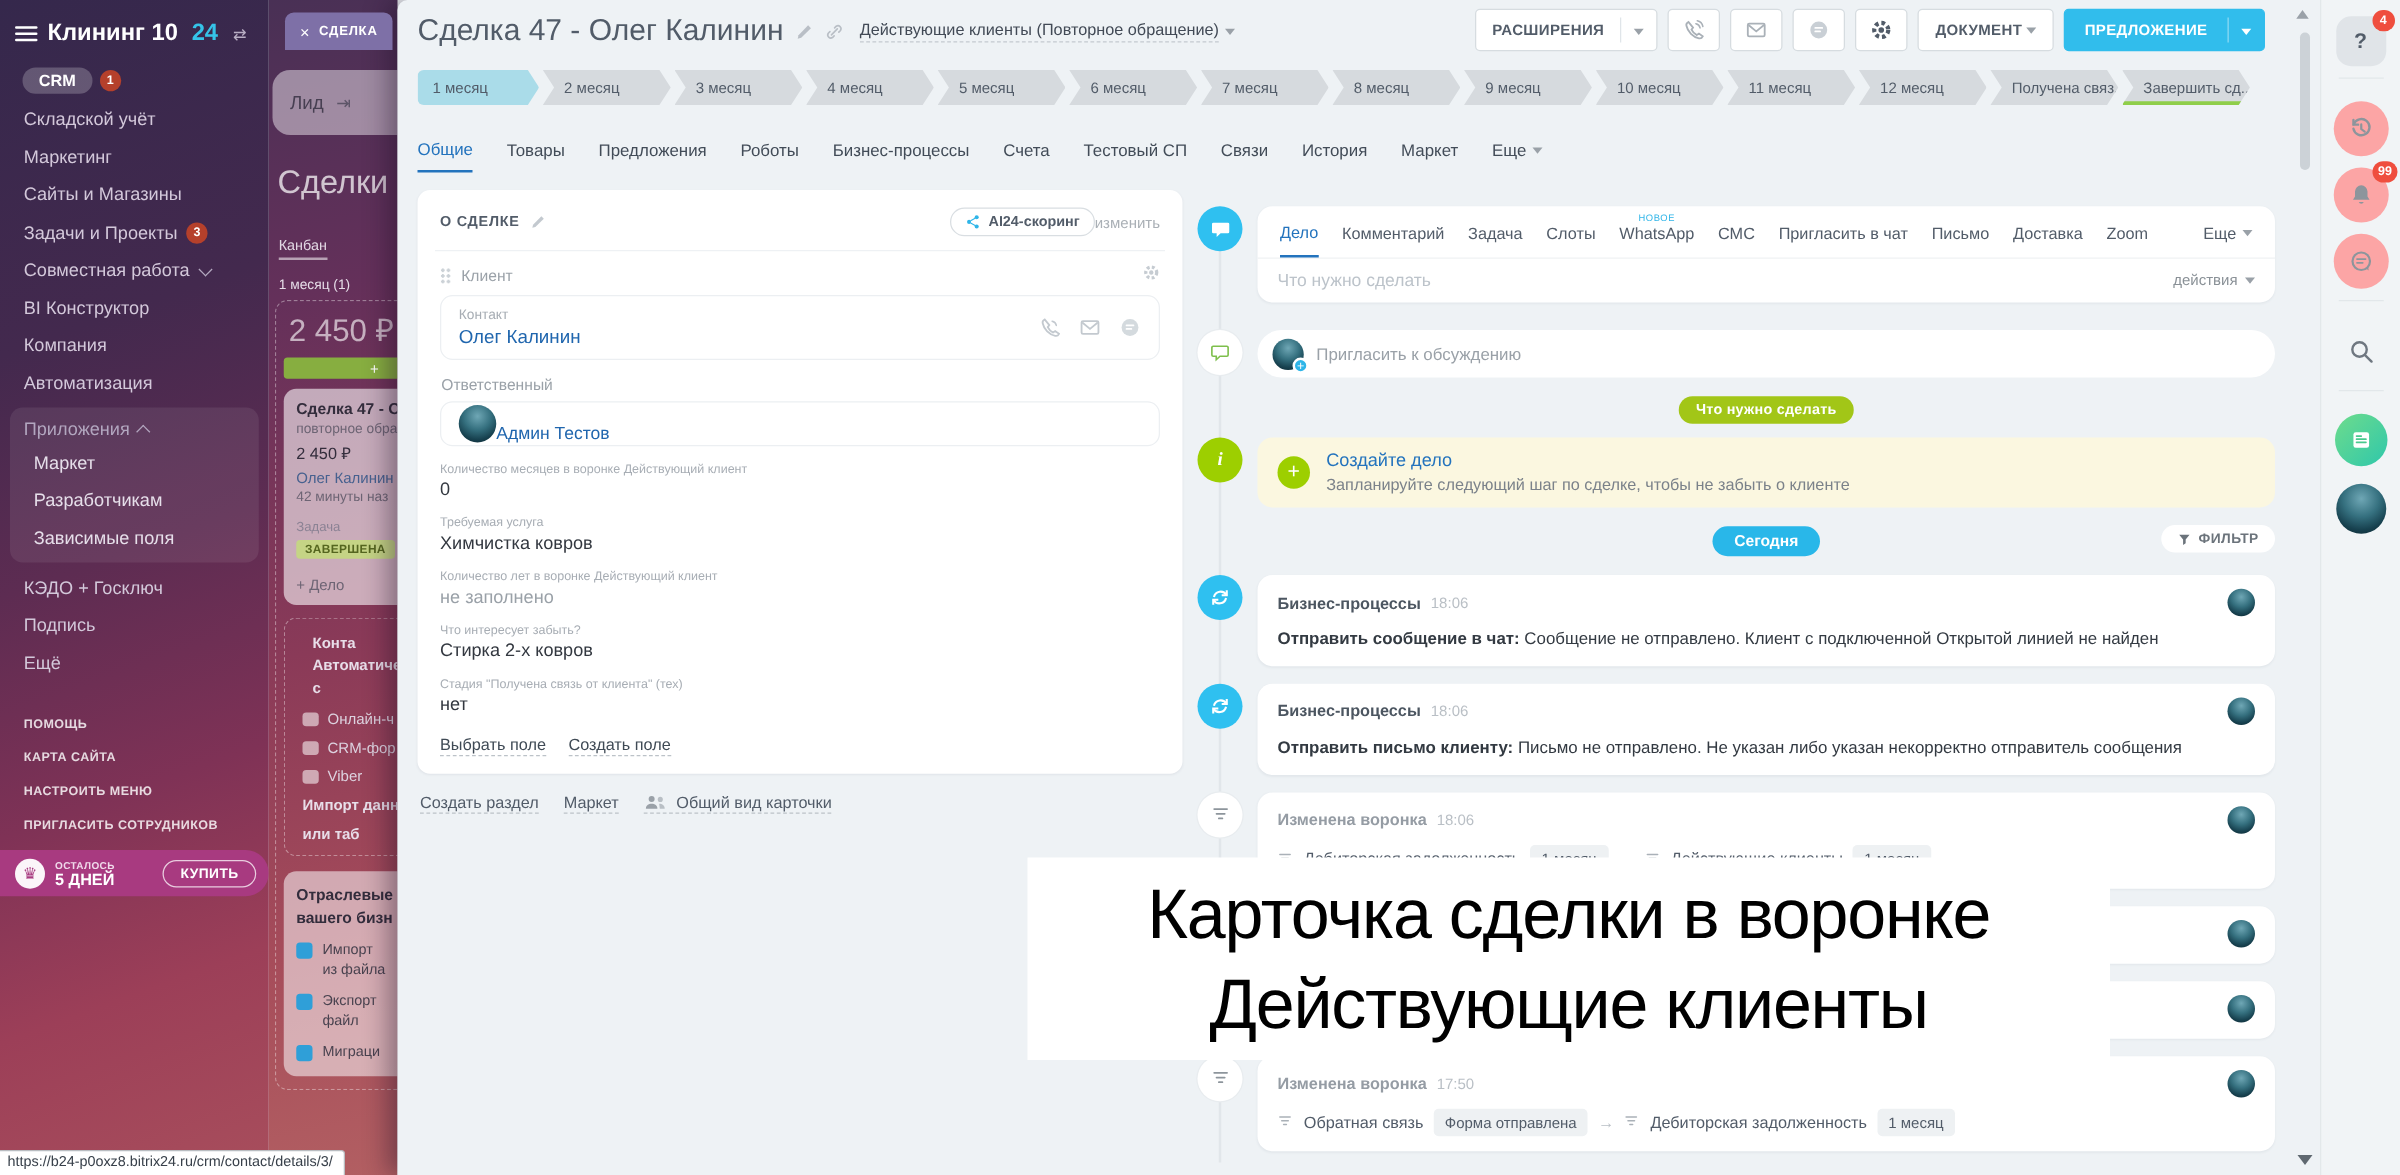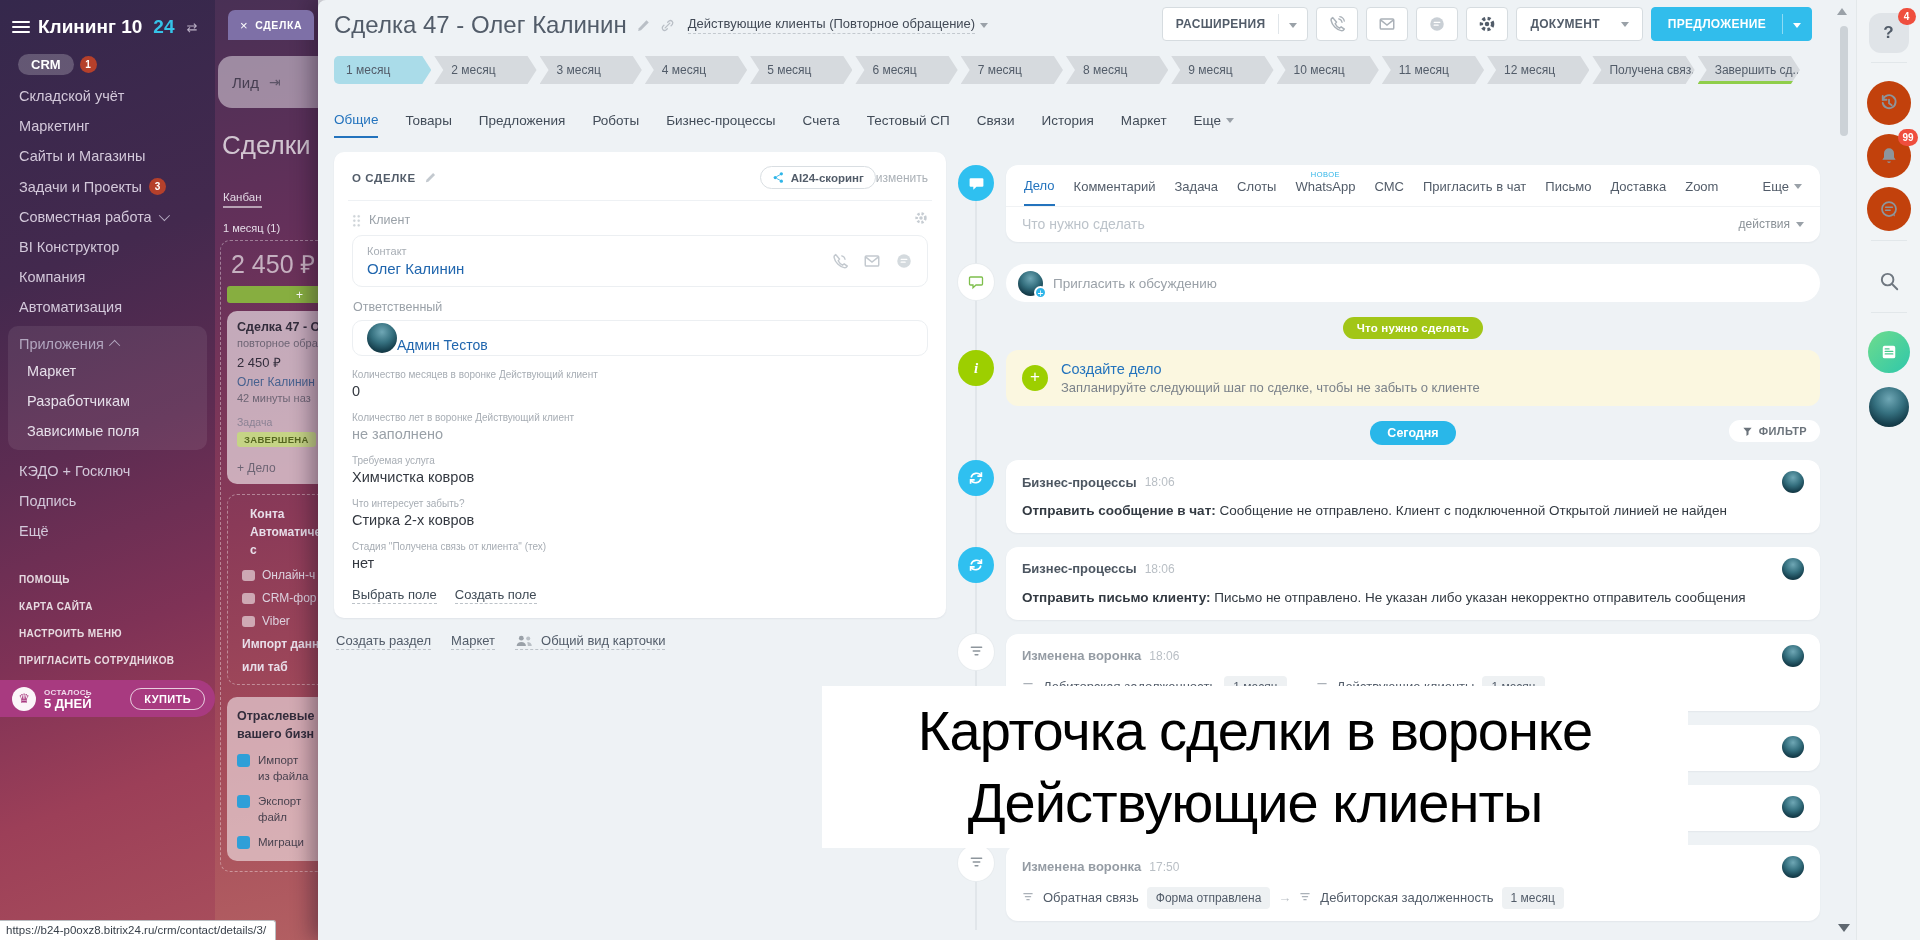--- a/index.html
+++ b/index.html
@@ -85,21 +85,21 @@
   .pipe-sel{display:flex;align-items:center;gap:5px;margin-left:4px;cursor:pointer}
   .pipe-lbl{font-size:13px;color:#424a56;border-bottom:1px dashed #c3c9cf;padding-bottom:2px;white-space:nowrap}
   .car{display:inline-block;width:0;height:0;border-left:4px solid transparent;border-right:4px solid transparent;border-top:5px solid #9aa1a8}
   .sl-actions{position:absolute;top:7px;right:44px;display:flex;align-items:center;gap:8px}
   .btn{height:34px;background:#fff;border:1px solid #d6dce0;border-radius:4px;display:flex;align-items:center;
     font-size:12px;font-weight:bold;color:#525c69;letter-spacing:.3px;cursor:pointer}
   .btn.split .lbl{padding:0 13px}
   .btn.split .dv{width:1px;height:20px;background:#e0e5e9}
   .btn.split .cw{padding:0 10px}
   .btn.icon{width:42px;justify-content:center}
-  .btn.doc{padding:0 13px;gap:21px}
+  .btn.doc{padding:0 13px;gap:3px}
   .btn.blue{background:#31bdec;border-color:#31bdec;color:#fff}
   .btn.blue .dv{background:rgba(255,255,255,.45)}
   .btn.blue .lbl{padding:0 16px}
   .gico{width:18px;height:18px}
 
   
   .stage-bar{position:absolute;left:16px;top:56px;right:56px;height:28px;display:flex;gap:3px}
   .stage{flex:1;background:#d6dade;color:#525c69;font-size:12px;line-height:28px;padding-left:17px;white-space:nowrap;
     overflow:hidden;cursor:pointer;
     clip-path:polygon(0 0,calc(100% - 9px) 0,100% 50%,calc(100% - 9px) 100%,0 100%,9px 50%)}
@@ -204,21 +204,21 @@
   .overlay{position:absolute;left:822px;top:686px;width:866px;height:162px;background:#fff;z-index:40;
     display:flex;flex-direction:column;align-items:center;justify-content:center;text-align:center}
   .overlay div{font-size:56px;color:#000;line-height:1.28;letter-spacing:-1px;white-space:nowrap}
 
   
   .rail{position:absolute;right:0;top:0;width:64px;height:940px;background:#f1f4f6;border-left:1px solid #e3e8ea;z-index:10;
     display:flex;flex-direction:column;align-items:center}
   .rail .sep{width:36px;height:1px;background:#e2e7ea;margin:9px 0}
   .r-help{margin-top:13px;width:40px;height:40px;border-radius:12px;background:#e0e4e8;color:#525c69;font-weight:bold;font-size:17px;
     display:flex;align-items:center;justify-content:center;position:relative;cursor:pointer}
-  .r-circ{width:44px;height:44px;border-radius:50%;background:#c2410c;display:flex;align-items:center;justify-content:center;
+  .r-circ{width:44px;height:44px;border-radius:50%;background:#fca5a5;display:flex;align-items:center;justify-content:center;
     position:relative;margin-top:9px;cursor:pointer}
   .r-plain{margin-top:9px;width:44px;height:44px;display:flex;align-items:center;justify-content:center;cursor:pointer}
   .r-green{margin-top:9px;width:42px;height:42px;border-radius:50%;background:linear-gradient(135deg,#6edc8c,#2fc7ab);
     display:flex;align-items:center;justify-content:center;cursor:pointer}
   .r-av{margin-top:14px;width:40px;height:40px;cursor:pointer}
   .nbadge{position:absolute;top:-5px;right:-7px;background:#ef4e3e;color:#fff;font-size:10px;font-weight:bold;border-radius:9px;
     min-width:18px;height:17px;display:flex;align-items:center;justify-content:center;padding:0 4px}
 
   
   .sc-up{position:absolute;right:73px;top:8px;width:0;height:0;border-left:5px solid transparent;border-right:5px solid transparent;
@@ -536,26 +536,26 @@
         <div class="resp-card">
           <span class="avatar av30"></span>
           <span class="resp-name">Админ Тестов</span>
         </div>
         <div>
             <div class="ffield">
               <div class="flabel">Количество месяцев в воронке Действующий клиент</div>
               <div class="fvalue">0</div>
             </div>
             <div class="ffield">
+              <div class="flabel">Требуемая услуга</div>
+              <div class="fvalue">Химчистка ковров</div>
+            </div>
+            <div class="ffield">
               <div class="flabel">Количество лет в воронке Действующий клиент</div>
               <div class="fvalue muted">не заполнено</div>
-            </div>
-            <div class="ffield">
-              <div class="flabel">Требуемая услуга</div>
-              <div class="fvalue">Химчистка ковров</div>
             </div>
             <div class="ffield">
               <div class="flabel">Что интересует забыть?</div>
               <div class="fvalue">Стирка 2-х ковров</div>
             </div>
             <div class="ffield">
               <div class="flabel">Стадия "Получена связь от клиента" (тех)</div>
               <div class="fvalue">нет</div>
             </div>
           </div>

